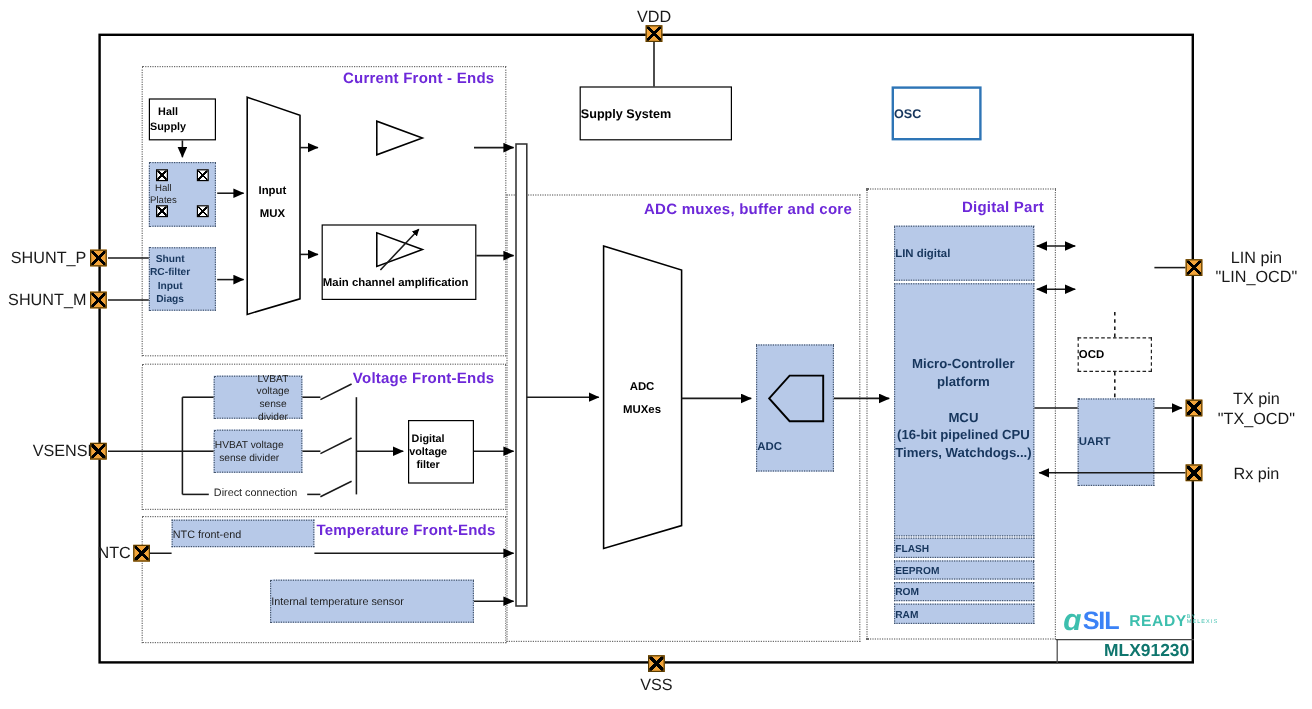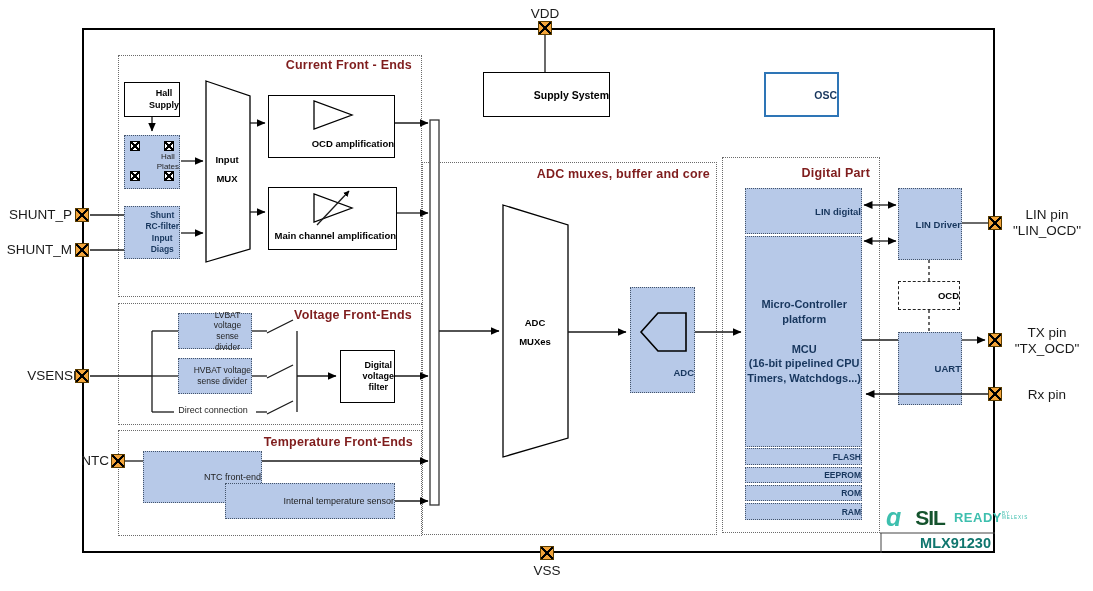--- a/index.html
+++ b/index.html
@@ -6,34 +6,34 @@
   .stage{position:relative;width:1093px;height:591px;background:#fff;
          font-family:"Liberation Sans",sans-serif;overflow:hidden;}
   .abs{position:absolute;box-sizing:border-box;}
   
   .chip{border:2px solid #000;z-index:0;}
   .sect{border:1px dotted #6b6b6b;z-index:0;background:#fff;}
   .safety{background:#53c0ad;border:1px dashed #2f2f2f;z-index:1;
           display:flex;align-items:center;justify-content:center;
           font-size:10.5px;color:#111;}
   
-  .box{z-index:1;display:flex;align-items:center;justify-content:flex-end;
+  .box{z-index:1;display:flex;align-items:center;justify-content:flex-start;
        text-align:center;}
   .white{background:#fff;border:1px solid #000;}
   .blue{background:#b7c9e8;border:1px dotted #44546a;}
   .dashedbox{background:#fff;border:1px dashed #222;}
-  .oscb{background:#fff;border:2px solid #2e75b6;margin-left:21px;}
+  .oscb{background:#fff;border:2px solid #2e75b6;}
   .bold{font-weight:bold;}
   .navy{color:#17365d;}
   .blk{color:#000;}
   .gry{color:#1f1f1f;}
   .ml{white-space:pre-line;line-height:1.25;}
   .f8{font-size:8px;}  .f85{font-size:8.5px;} .f9{font-size:9px;}
   .f95{font-size:9.5px;} .f10{font-size:10.5px;}
-  .title{z-index:1;font-weight:bold;color:#7f1d1d;font-size:12.5px;
+  .title{z-index:1;font-weight:bold;color:#6d28d9;font-size:12.5px;
          text-align:right;letter-spacing:.2px;}
   .plabel{z-index:1;font-size:13.5px;color:#1a1a1a;line-height:16px;}
   .tr{text-align:right;} .tc{text-align:center;}
   
   .pin{width:14px;height:14px;z-index:6;border:1px solid #5a3c00;
     background:
      linear-gradient(45deg,transparent 42%,#000 42%,#000 58%,transparent 58%),
      linear-gradient(-45deg,transparent 42%,#000 42%,#000 58%,transparent 58%),
      #f2a43a;}
   .hpin{width:10px;height:10px;z-index:2;border:1px solid #000;
@@ -42,22 +42,22 @@
      linear-gradient(-45deg,transparent 43%,#000 43%,#000 57%,transparent 57%),
      #fff;}
   .wires{position:absolute;left:0;top:0;z-index:2;pointer-events:none;}
   .float{z-index:3;}
   
   .memrow{font-size:8.5px;}
   
   .logo{display:flex;align-items:center;z-index:1;}
   .logo .alpha{font-size:25px;font-weight:bold;font-style:italic;
                color:#3dbfae;line-height:1;}
-  .logo .sil{font-size:21px;font-weight:800;color:#14532d;
-             letter-spacing:-1px;line-height:1;margin-left:14px;}
+  .logo .sil{font-size:21px;font-weight:800;color:#3b82f6;
+             letter-spacing:-1px;line-height:1;margin-left:1px;}
   .logo .bar{width:2px;height:20px;background:#3dbfae;margin:0 4px 0 5px;}
   .logo .rcol{display:flex;line-height:1;}
   .logo .ready{font-size:13px;font-weight:bold;color:#3dbfae;
                letter-spacing:.5px;}
   .logo .bym{font-size:4.6px;color:#3dbfae;letter-spacing:.9px;margin-top:1px;}
   .part{font-size:14.5px;font-weight:bold;color:#0f766e;z-index:1;}
 </style>
 </head>
 <body>
 
@@ -95,43 +95,40 @@
     <span class="abs hpin" style="right:5px;top:5px;"></span>
     <span class="abs hpin" style="left:5px;bottom:7px;"></span>
     <span class="abs hpin" style="right:5px;bottom:7px;"></span>
   </div>
   <div class="abs box blue bold f85 navy" style="left:124px;top:206px;width:56px;height:53px;">
     <span class="ml" style="line-height:1.35">Shunt
 RC-filter
 Input
 Diags</span>
   </div>
-  <div class="abs box white bold f95 blk" style="left:268px;top:95px;width:127px;height:63px;align-items:flex-end;">
-    <span style="padding-bottom:8px">OCD amplification</span>
-  </div>
   <div class="abs box white bold f95 blk" style="left:268px;top:187px;width:129px;height:63px;align-items:flex-end;">
     <span style="padding-bottom:8px">Main channel amplification</span>
   </div>
 
   <div class="abs box blue f85 gry" style="left:178px;top:313px;width:74px;height:36px;padding-left:25px;">
     <span class="ml">LVBAT voltage
 sense divider</span>
   </div>
   <div class="abs box blue f85 gry" style="left:178px;top:358px;width:74px;height:36px;">
     <span class="ml">HVBAT voltage
 sense divider</span>
   </div>
   <div class="abs float f9 gry tc" style="left:172px;top:405px;width:82px;">Direct connection</div>
   <div class="abs box white bold f9 blk" style="left:340px;top:350px;width:55px;height:53px;">
     <span class="ml">Digital
 voltage
 filter</span>
   </div>
 
-  <div class="abs box blue f9 gry" style="left:143px;top:451px;width:119px;height:52px;">
+  <div class="abs box blue f9 gry" style="left:143px;top:433px;width:119px;height:23px;">
     <span>NTC front-end</span>
   </div>
   <div class="abs box blue f9 gry" style="left:225px;top:483px;width:170px;height:36px;">
     <span>Internal temperature sensor</span>
   </div>
 
   <div class="abs box blue bold f95 navy" style="left:630px;top:287px;width:65px;height:106px;align-items:flex-end;">
     <span style="padding-bottom:14px">ADC</span>
   </div>
 
@@ -150,23 +147,20 @@
     <span>FLASH</span>
   </div>
   <div class="abs box blue bold navy memrow" style="left:745px;top:467px;width:117px;height:16px;">
     <span>EEPROM</span>
   </div>
   <div class="abs box blue bold navy memrow" style="left:745px;top:485px;width:117px;height:16px;">
     <span>ROM</span>
   </div>
   <div class="abs box blue bold navy memrow" style="left:745px;top:503px;width:117px;height:17px;">
     <span>RAM</span>
-  </div>
-  <div class="abs box blue bold f95 navy" style="left:898px;top:188px;width:64px;height:72px;">
-    <span>LIN Driver</span>
   </div>
   <div class="abs box dashedbox bold f95 blk" style="left:898px;top:281px;width:62px;height:29px;">
     <span>OCD</span>
   </div>
   <div class="abs box blue bold f95 navy" style="left:898px;top:332px;width:64px;height:73px;">
     <span>UART</span>
   </div>
 
   <svg class="wires" width="1093" height="591">
     <defs>

